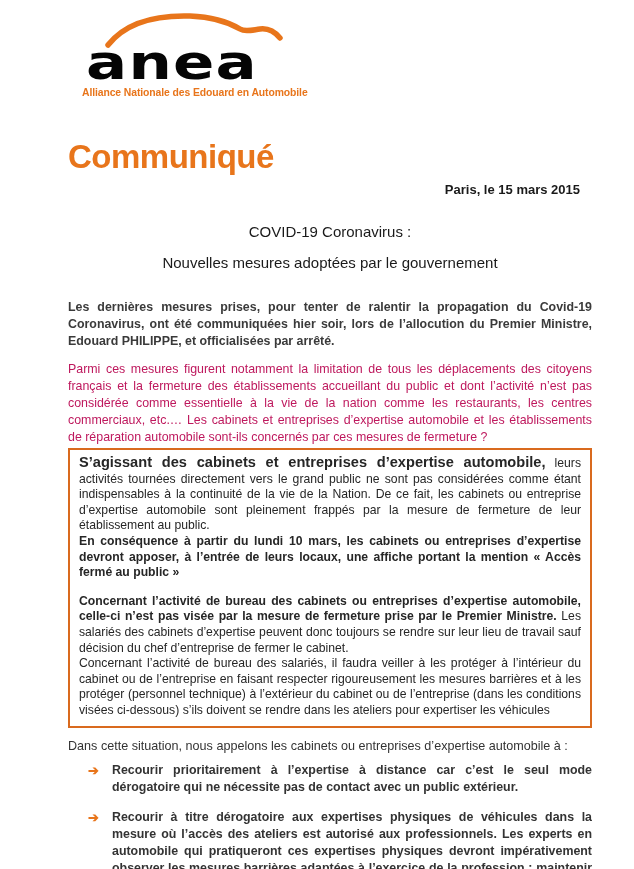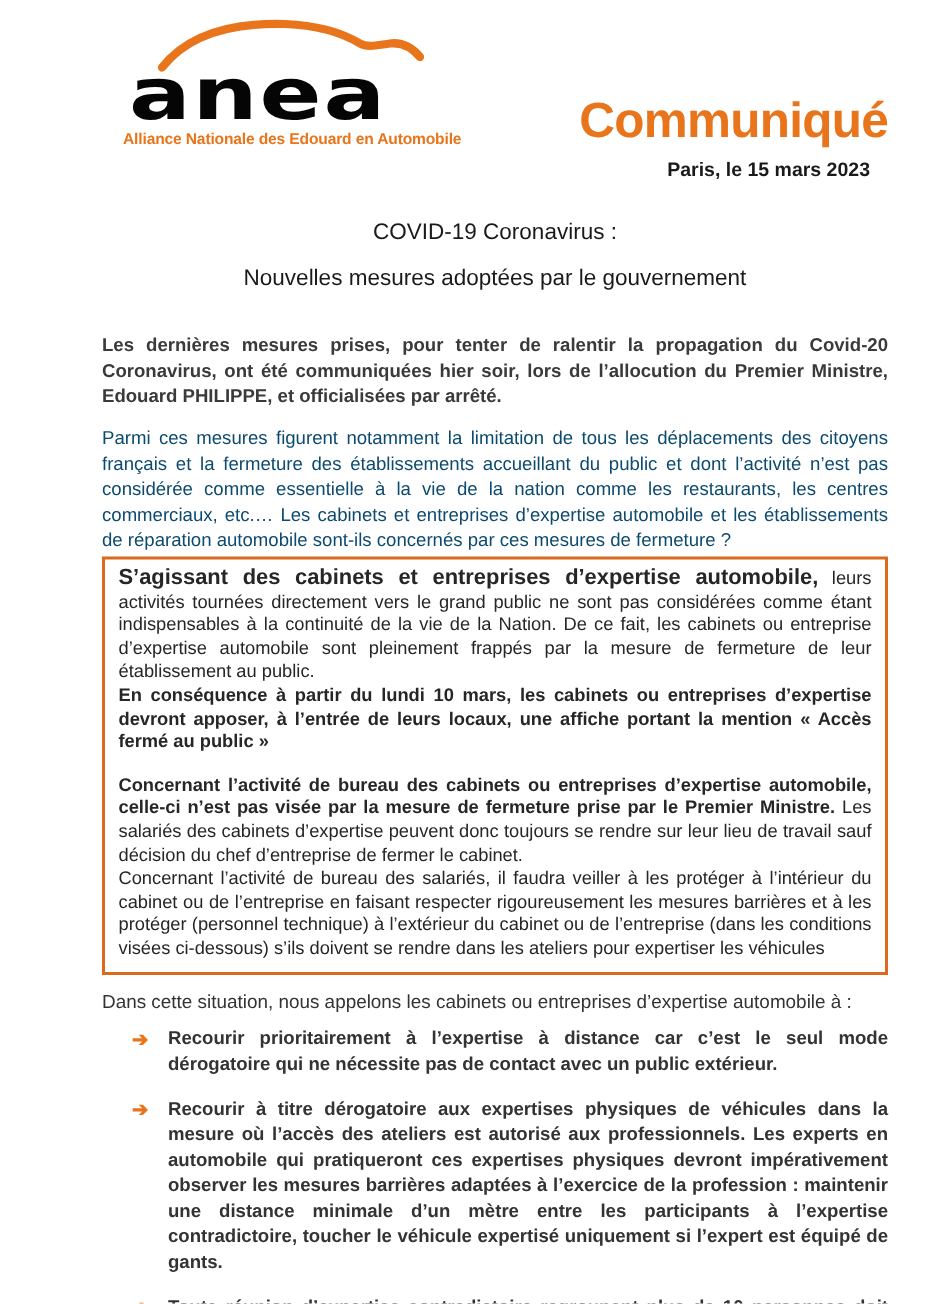--- a/index.html
+++ b/index.html
@@ -11,21 +11,21 @@
   html,body{background:#ffffff;}
   body{
     width:634px;height:869px;overflow:hidden;
     font-family:"Liberation Sans",sans-serif;
     color:var(--ink);
     position:relative;
   }
   .page{padding:12px 42px 0 68px;}
 
   
-  .header{display:flex;justify-content:space-between;align-items:flex-end;}
+  .header{display:flex;justify-content:space-between;align-items:flex-start;flex-direction:column;}
   .logo{margin-left:14px;width:215px;}
   .logo-swoosh{display:block;margin-left:22px;}
   .logo-word{
     font-family:"DejaVu Sans",sans-serif;
     font-weight:800;font-size:50px;line-height:40px;color:#050505;
     letter-spacing:1px;display:inline-block;
     transform:scale(1.22,.96);transform-origin:left bottom;
     margin-left:4px;margin-top:-6px;
   }
   .logo-tagline{
@@ -41,21 +41,21 @@
     margin-top:6px;padding-right:12px;
   }
 
   
   .title{ text-align:center;font-weight:400;font-size:15px;color:#1a1a1a;}
   .title.l1{margin-top:26px;}
   .title.l2{margin-top:14px;}
 
   
   .para{
-    font-size:12.4px;line-height:17px;text-align:justify;color:#0c4a6e;
+    font-size:12.4px;line-height:17px;text-align:justify;color:#be185d;
   }
   .para.bold{font-weight:700;color:#3a3a3a;}
   .p-intro{margin-top:28px;}
   .p-measures{margin-top:11px;}
 
   
   .hbox{
     margin-top:2px;border:2px solid var(--border-orange);
     padding:5px 9px 7px 9px;
   }
@@ -91,26 +91,26 @@
     <div class="logo">
       <svg class="logo-swoosh" width="180" height="36" viewBox="0 0 180 36">
         <path d="M4 33 C 22 10, 52 3, 86 4 C 112 5, 126 11, 136 17 C 141 20, 148 18, 156 17 C 164 16, 171 20, 176 26" fill="none" stroke="#E8751B" stroke-width="5.5" stroke-linecap="round"></path>
       </svg>
       <div class="logo-word">anea</div>
       <div class="logo-tagline">Alliance Nationale des Edouard en Automobile</div>
     </div>
     <div class="doc-type">Communiqué</div>
   </div>
 
-  <div class="date-line">Paris, le 15 mars 2023</div>
+  <div class="date-line">Paris, le 15 mars 2015</div>
 
   <div class="title l1">COVID-19 Coronavirus :</div>
   <div class="title l2">Nouvelles mesures adoptées par le gouvernement</div>
 
-  <p class="para bold p-intro">Les dernières mesures prises, pour tenter de ralentir la propagation du Covid-20 Coronavirus, ont été communiquées hier soir, lors de l’allocution du Premier Ministre, Edouard PHILIPPE, et officialisées par arrêté.</p>
+  <p class="para bold p-intro">Les dernières mesures prises, pour tenter de ralentir la propagation du Covid-19 Coronavirus, ont été communiquées hier soir, lors de l’allocution du Premier Ministre, Edouard PHILIPPE, et officialisées par arrêté.</p>
   <p class="para p-measures">Parmi ces mesures figurent notamment la limitation de tous les déplacements des citoyens français et la fermeture des établissements accueillant du public et dont l’activité n’est pas considérée comme essentielle à la vie de la nation comme les restaurants, les centres commerciaux, etc.…  Les cabinets et entreprises d’expertise automobile et les établissements de réparation automobile sont-ils concernés par ces mesures de fermeture ?</p>
 
   <div class="hbox">
     <p><span class="lead-bold">S’agissant des cabinets et entreprises d’expertise automobile,</span><span> leurs activités tournées directement vers le grand public ne sont pas considérées comme étant indispensables à la continuité de la vie de la Nation. De ce fait, les cabinets ou entreprise d’expertise automobile sont pleinement frappés par la mesure de fermeture de leur établissement au public.</span></p>
     <p class="b">En conséquence à partir du lundi 10 mars, les cabinets ou entreprises d’expertise devront apposer, à l’entrée de leurs locaux, une affiche portant la mention « Accès fermé au public »</p>
     <p class="p-office"><span class="b">Concernant l’activité de bureau des cabinets ou entreprises d’expertise automobile, celle-ci n’est pas visée par la mesure de fermeture prise par le Premier Ministre.</span><span> Les salariés des cabinets d’expertise peuvent donc toujours se rendre sur leur lieu de travail sauf décision du chef d’entreprise de fermer le cabinet.</span></p>
     <p>Concernant l’activité de bureau des salariés, il faudra veiller à les protéger à l’intérieur du cabinet ou de l’entreprise en faisant respecter rigoureusement les mesures barrières et à les protéger (personnel technique) à l’extérieur du cabinet ou de l’entreprise (dans les conditions visées ci-dessous) s’ils doivent se rendre dans les ateliers pour expertiser les véhicules</p>
   </div>
 
   <p class="call-intro">Dans cette situation, nous appelons les cabinets ou entreprises d’expertise automobile à :</p>

